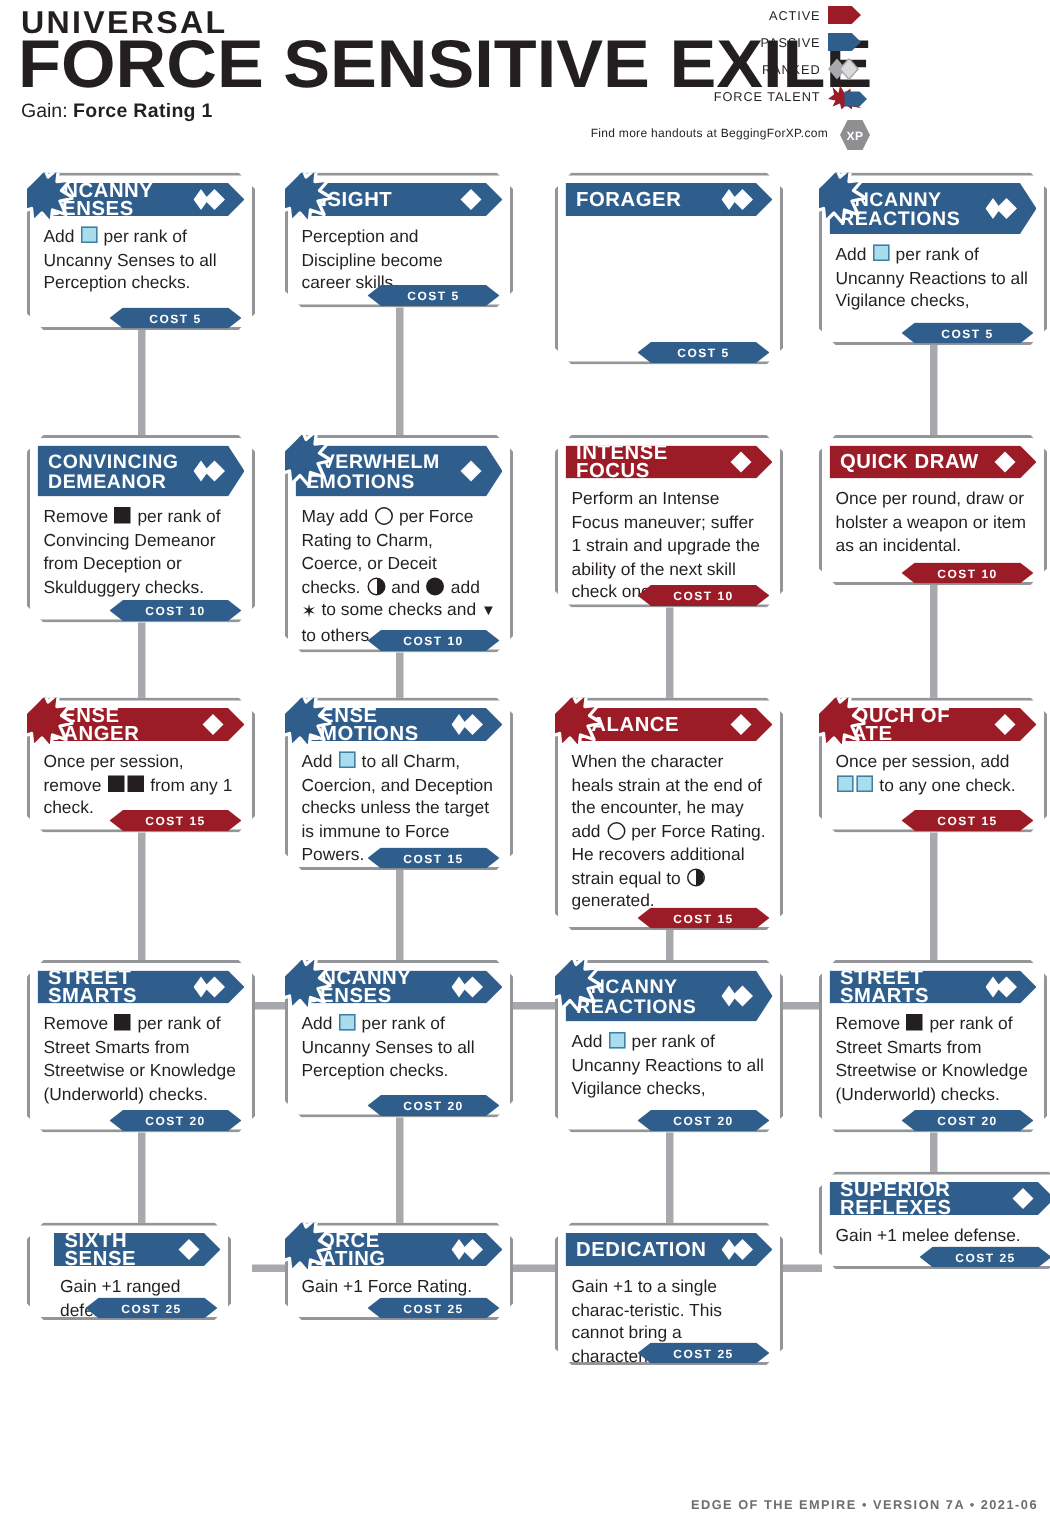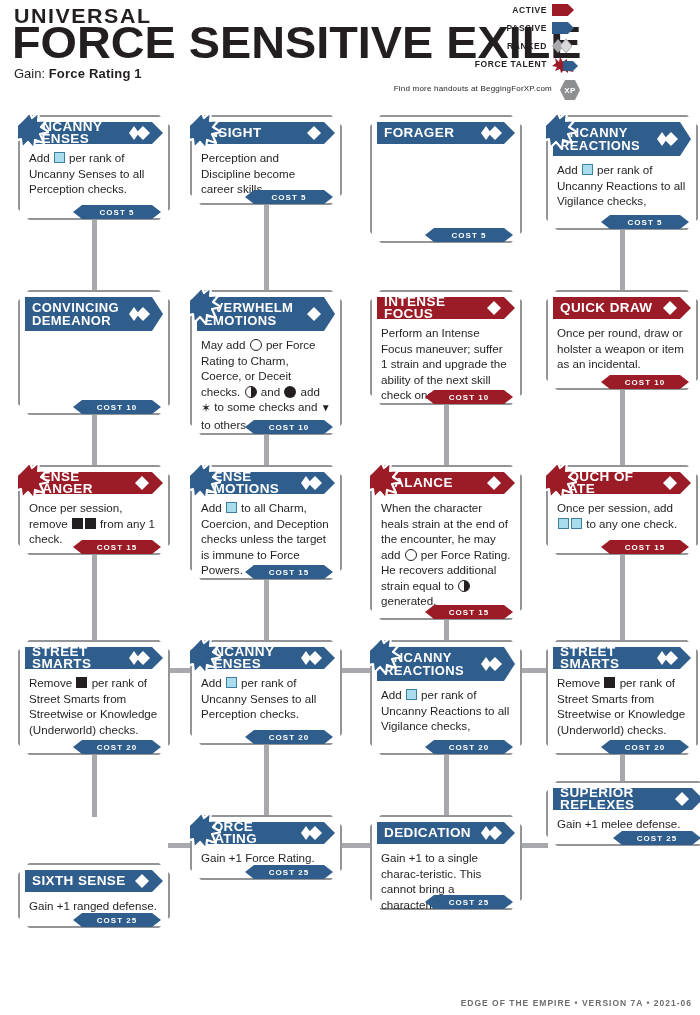--- a/index.html
+++ b/index.html
@@ -44,21 +44,21 @@
   .gain-line .gain-label { font-weight: normal; }
   .gain-line .gain-value { font-weight: bold; letter-spacing: 0.2px; }
 
   
   #legend { position: absolute; right: 6px; top: 2px; width: 200px; }
   .legend-row {
     display: flex; align-items: center; justify-content: flex-end;
     height: 16px; margin-bottom: 2px;
   }
   .legend-label {
-    font-size: 8.5px; font-weight: bold; letter-spacing: 0.6px;
+    font-size: 8.5px; font-weight: normal; letter-spacing: 0.6px;
     color: #231f20; margin-right: 5px; text-align: right;
   }
   .legend-ico { width: 26px; height: 14px; position: relative; }
 
   .ico-active {
     width: 22px; height: 12px;
     background: #9b1b26;
     clip-path: polygon(0 0, 72% 0, 100% 50%, 72% 100%, 0 100%);
   }
   .ico-passive {
@@ -337,20 +337,21 @@
       <div class="card" style="left: 18px; top: 290px; width: 152px; height: 125px;">
         <div class="card-inner">
           <div class="card-head passive two-line">
             <span class="head-title">CONVINCING
 DEMEANOR</span>
             <svg class="head-ico" viewBox="0 0 22 16">
               <polygon points="5,1 10,8 5,15 0,8" fill="#ffffff"></polygon>
               <polygon points="14,1 21,8 14,15 7,8" fill="#ffffff"></polygon>
             </svg>
           </div>
+          <div class="card-body">Remove <span class="d-setback"></span> per rank of Convincing Demeanor from Deception or Skulduggery checks.</div>
           <div class="card-cost passive">COST 10</div>
         </div>
       </div>
       <div class="card" style="left: 190px; top: 290px; width: 152px; height: 145px;">
         <svg class="burst" viewBox="0 0 42 42">
           <polygon fill="#2f5d8c" stroke="#ffffff" stroke-width="2.2" stroke-linejoin="round" points="21,1 25,11 32,5 31,14 40,13 34,20 42,25 33,27 37,36 28,33 27,42 21,35 15,41 14,32 5,35 8,26 0,23 8,18 2,11 11,11 11,2 18,8"></polygon>
         </svg>
         <div class="card-inner">
           <div class="card-head passive two-line">
             <span class="head-title">OVERWHELM
@@ -500,21 +501,21 @@
             <span class="head-title">STREET SMARTS</span>
             <svg class="head-ico" viewBox="0 0 22 16">
               <polygon points="5,1 10,8 5,15 0,8" fill="#ffffff"></polygon>
               <polygon points="14,1 21,8 14,15 7,8" fill="#ffffff"></polygon>
             </svg>
           </div>
           <div class="card-body">Remove <span class="d-setback"></span> per rank of Street Smarts from Streetwise or Knowledge (Underworld) checks.</div>
           <div class="card-cost passive">COST 20</div>
         </div>
       </div>
-      <div class="card" style="left: 18px; top: 863px; width: 152px; height: 65px;">
+      <div class="card" style="left: 18px; top: 815px; width: 136px; height: 65px; padding-left: 11px;">
         <div class="card-inner">
           <div class="card-head passive">
             <span class="head-title">SIXTH SENSE</span>
             <svg class="head-ico" viewBox="0 0 22 16">
               <polygon points="13,1 20,8 13,15 6,8" fill="#ffffff"></polygon>
             </svg>
           </div>
           <div class="card-body">Gain +1 ranged defense.</div>
           <div class="card-cost passive">COST 25</div>
         </div>

